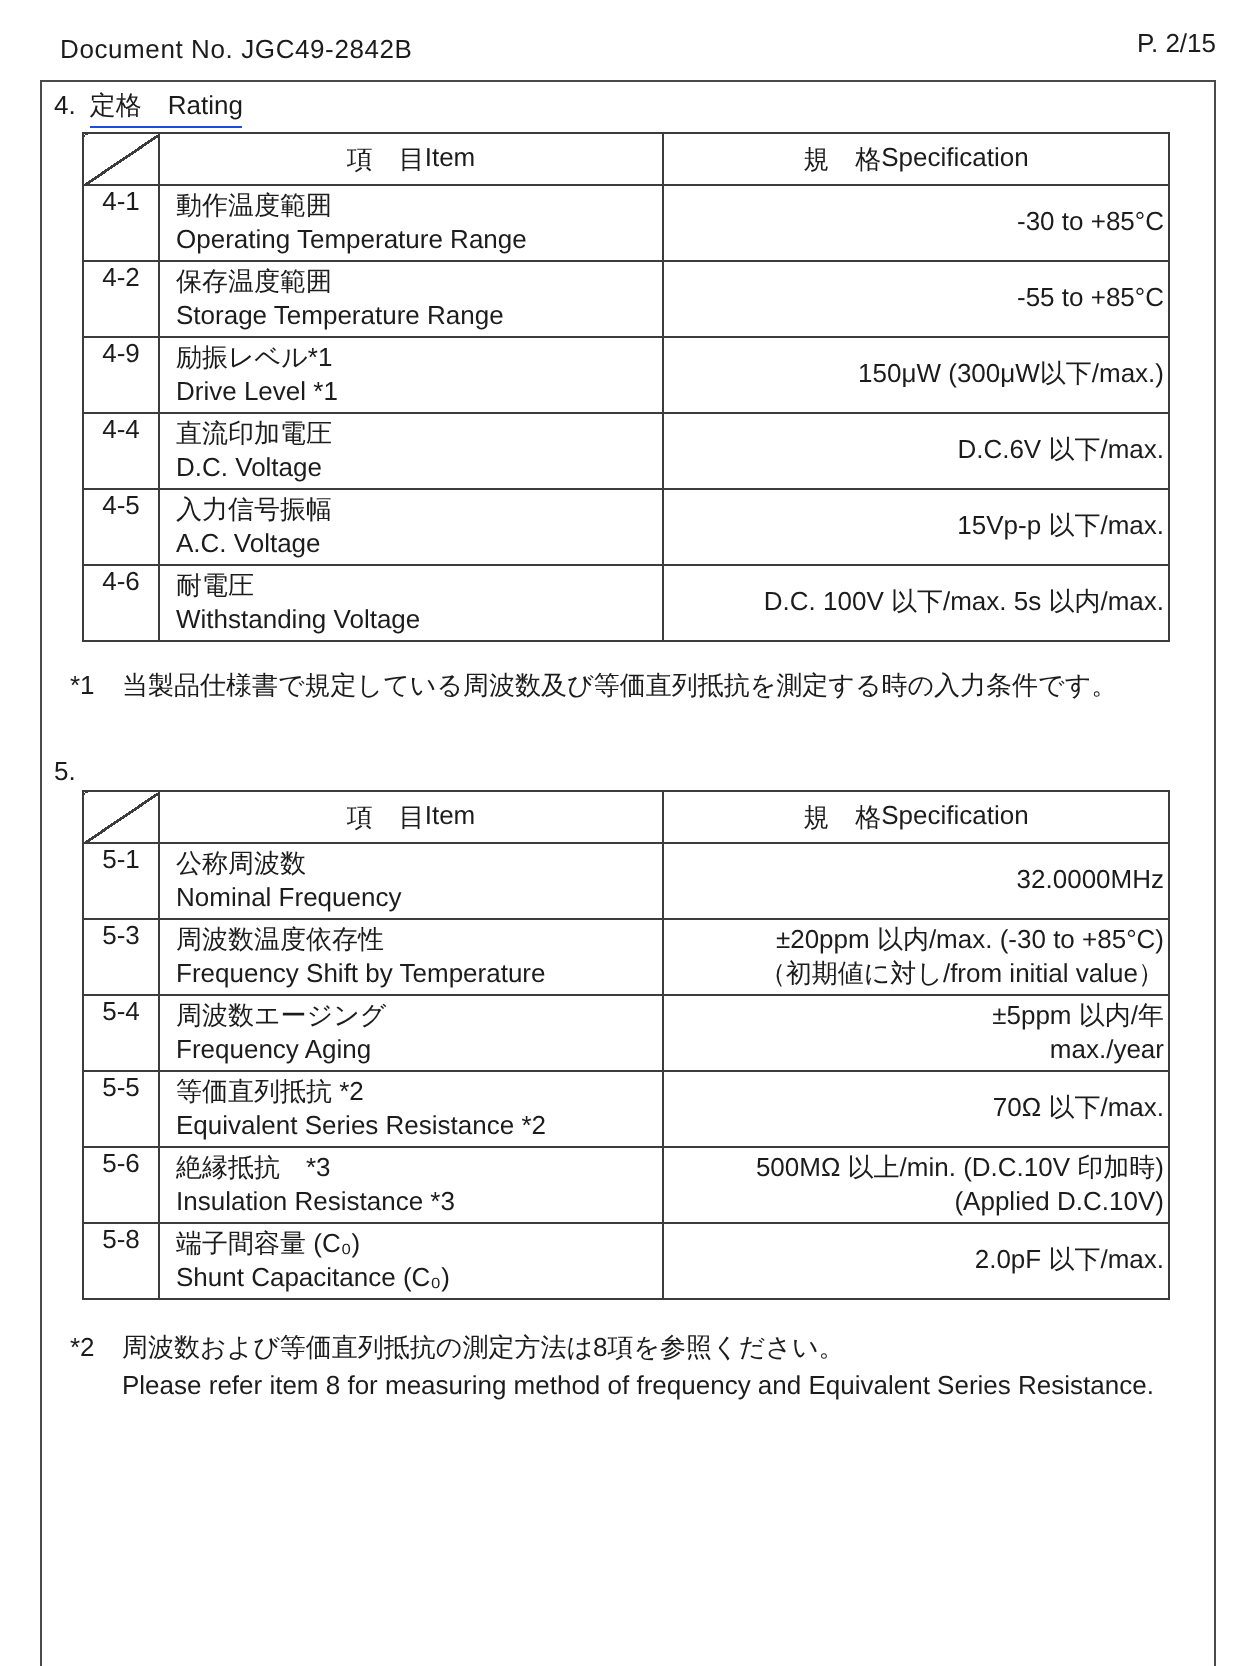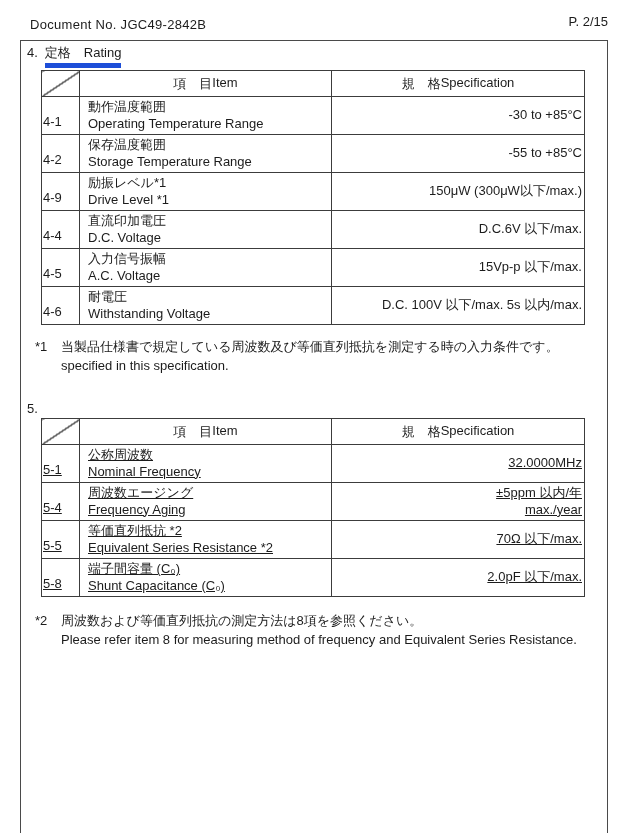--- a/index.html
+++ b/index.html
@@ -19,41 +19,41 @@
   .frame {
     position: absolute;
     top: 40px; left: 20px;
     width: 588px; height: 800px;
     border: 1.5px solid #4a4a4a;
     border-bottom: none;
     padding: 2px 0 0 6px;
   }
 
   .section-title { display: flex; gap: 7px; margin: 1px 0 0 0; align-items: baseline; }
-  .section-title .ul { border-bottom: 5px solid #1d4ed8; padding-bottom: 1px; }
+  .section-title .ul { border-bottom: 1px solid #1d4ed8; padding-bottom: 1px; }
 
   table.spec-table {
     border-collapse: collapse;
     margin: 2px 0 0 14px;
     border: 1.5px solid #3c3c3c;
     table-layout: fixed;
   }
   table.spec-table th, table.spec-table td { border: 1px solid #3c3c3c; }
   .col-no   { width: 38px; }
   .col-item { width: 252px; }
   .col-spec { width: 253px; }
 
   thead tr { height: 26px; }
   #table4 tbody tr { height: 37px; }
-  #table5 tbody tr { height: 36px; text-decoration: underline; }
+  #table5 tbody tr { height: 36px; }
 
   th.hdr { font-weight: normal; text-align: center; vertical-align: middle; }
   .hdr-inner { display: flex; justify-content: center; gap: 0; }
 
-  td.cell-no   { vertical-align: top; padding-top: 17px; }
+  td.cell-no   { text-align: center; vertical-align: top; padding-top: 0; }
   td.cell-item { vertical-align: middle; padding: 2px 4px 2px 8px; line-height: 16.5px; }
   td.cell-spec { text-align: right; vertical-align: middle; line-height: 16.5px; padding: 1px 2px; }
 
   th.diag {
     background: linear-gradient(to bottom right,
       transparent calc(50% - 0.7px),
       #3c3c3c calc(50% - 0.7px),
       #3c3c3c calc(50% + 0.7px),
       transparent calc(50% + 0.7px));
   }
@@ -172,21 +172,20 @@
       <div></div>
     </td>
   </tr>
 </tbody>
   </table>
 
   <div class="footnote fn1">
     <div class="fn-marker">*1</div>
     <div>
       <div>当製品仕様書で規定している周波数及び等価直列抵抗を測定する時の入力条件です。</div>
-      <div>specified in this specification.</div>
     </div>
   </div>
 
   <div class="section-title sec5-gap">
     <span>5.</span>
   </div>
 
   <table class="spec-table" id="table5">
     <colgroup>
         <col class="col-no">
@@ -217,20 +216,31 @@
       <div>公称周波数</div>
       <div>Nominal Frequency</div>
     </td>
     <td class="cell-spec">
       <div>32.0000MHz</div>
       <div></div>
     </td>
   </tr>
 
 
+  <tr>
+    <td class="cell-no">5-3</td>
+    <td class="cell-item">
+      <div>周波数温度依存性</div>
+      <div>Frequency Shift by Temperature</div>
+    </td>
+    <td class="cell-spec">
+      <div>±20ppm 以内/max. (-30 to +85°C)</div>
+      <div>（初期値に対し/from initial value）</div>
+    </td>
+  </tr>
 
   <tr>
     <td class="cell-no">5-4</td>
     <td class="cell-item">
       <div>周波数エージング</div>
       <div>Frequency Aging</div>
     </td>
     <td class="cell-spec">
       <div>±5ppm 以内/年</div>
       <div>max./year</div>
@@ -242,20 +252,31 @@
     <td class="cell-item">
       <div>等価直列抵抗 *2</div>
       <div>Equivalent Series Resistance *2</div>
     </td>
     <td class="cell-spec">
       <div>70Ω 以下/max.</div>
       <div></div>
     </td>
   </tr>
 
+  <tr>
+    <td class="cell-no">5-6</td>
+    <td class="cell-item">
+      <div>絶縁抵抗　*3</div>
+      <div>Insulation Resistance *3</div>
+    </td>
+    <td class="cell-spec">
+      <div>500MΩ 以上/min. (D.C.10V 印加時)</div>
+      <div>(Applied D.C.10V)</div>
+    </td>
+  </tr>
 
 
   <tr>
     <td class="cell-no">5-8</td>
     <td class="cell-item">
       <div>端子間容量 (C₀)</div>
       <div>Shunt Capacitance (C₀)</div>
     </td>
     <td class="cell-spec">
       <div>2.0pF 以下/max.</div>

